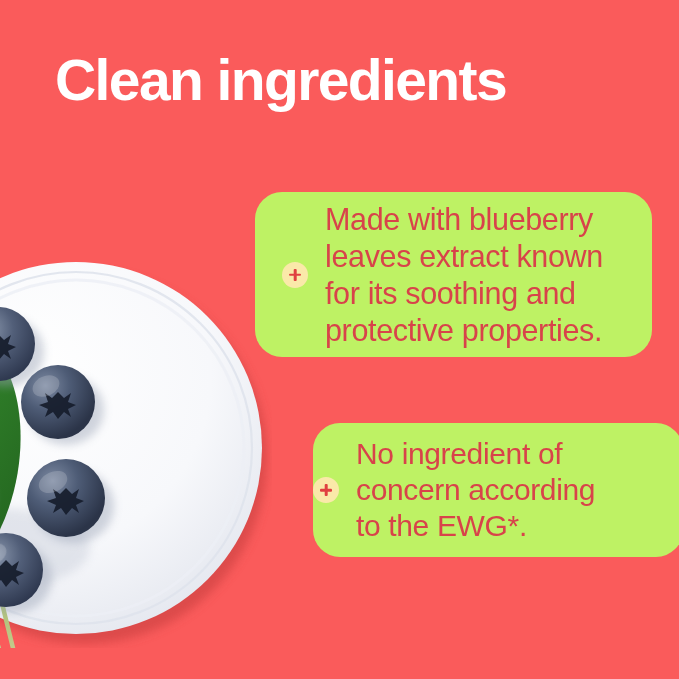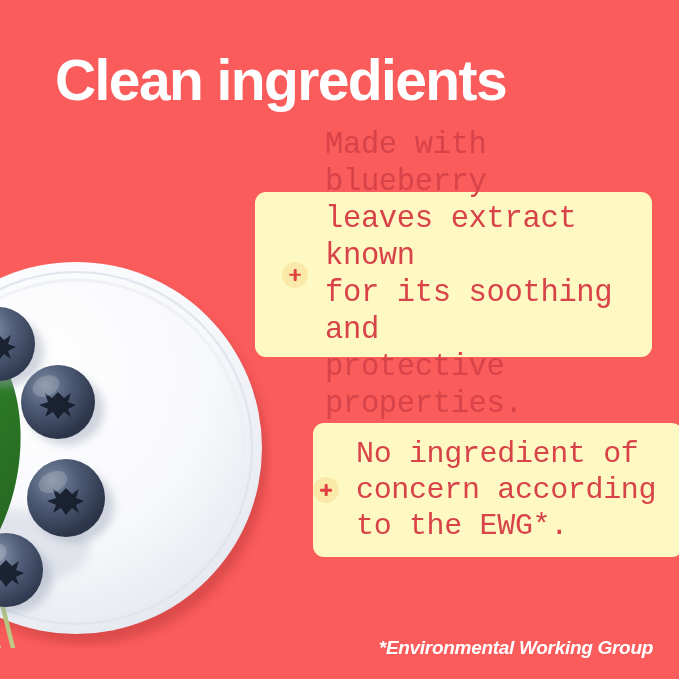--- a/index.html
+++ b/index.html
@@ -41,26 +41,25 @@
     left: -120px;
     top: 248px;
     width: 392px;
     height: 400px;
   }
   .photo svg { display: block; }
 
   
   .card {
     position: absolute;
-    background: #fef9c3;
-    border-radius: 11px;
+    background: #bef264;
+    border-radius: 27px;
     display: flex;
     align-items: center;
     box-sizing: border-box;
-    font-family: Liberation Mono, monospace;
   }
   .card--one {
     left: 255px;
     top: 192px;
     width: 397px;
     height: 165px;
     padding-left: 27px;
   }
   .card--two {
     left: 313px;
@@ -235,15 +234,14 @@
 protective properties.</div>
   </div>
 
   <div class="card card--two">
     <span class="badge"></span>
     <div class="card-text">No ingredient of
 concern according
 to the EWG*.</div>
   </div>
 
-  <div class="footnote">*Environmental Working Group</div>
 
 </div>
 
 </body></html>

